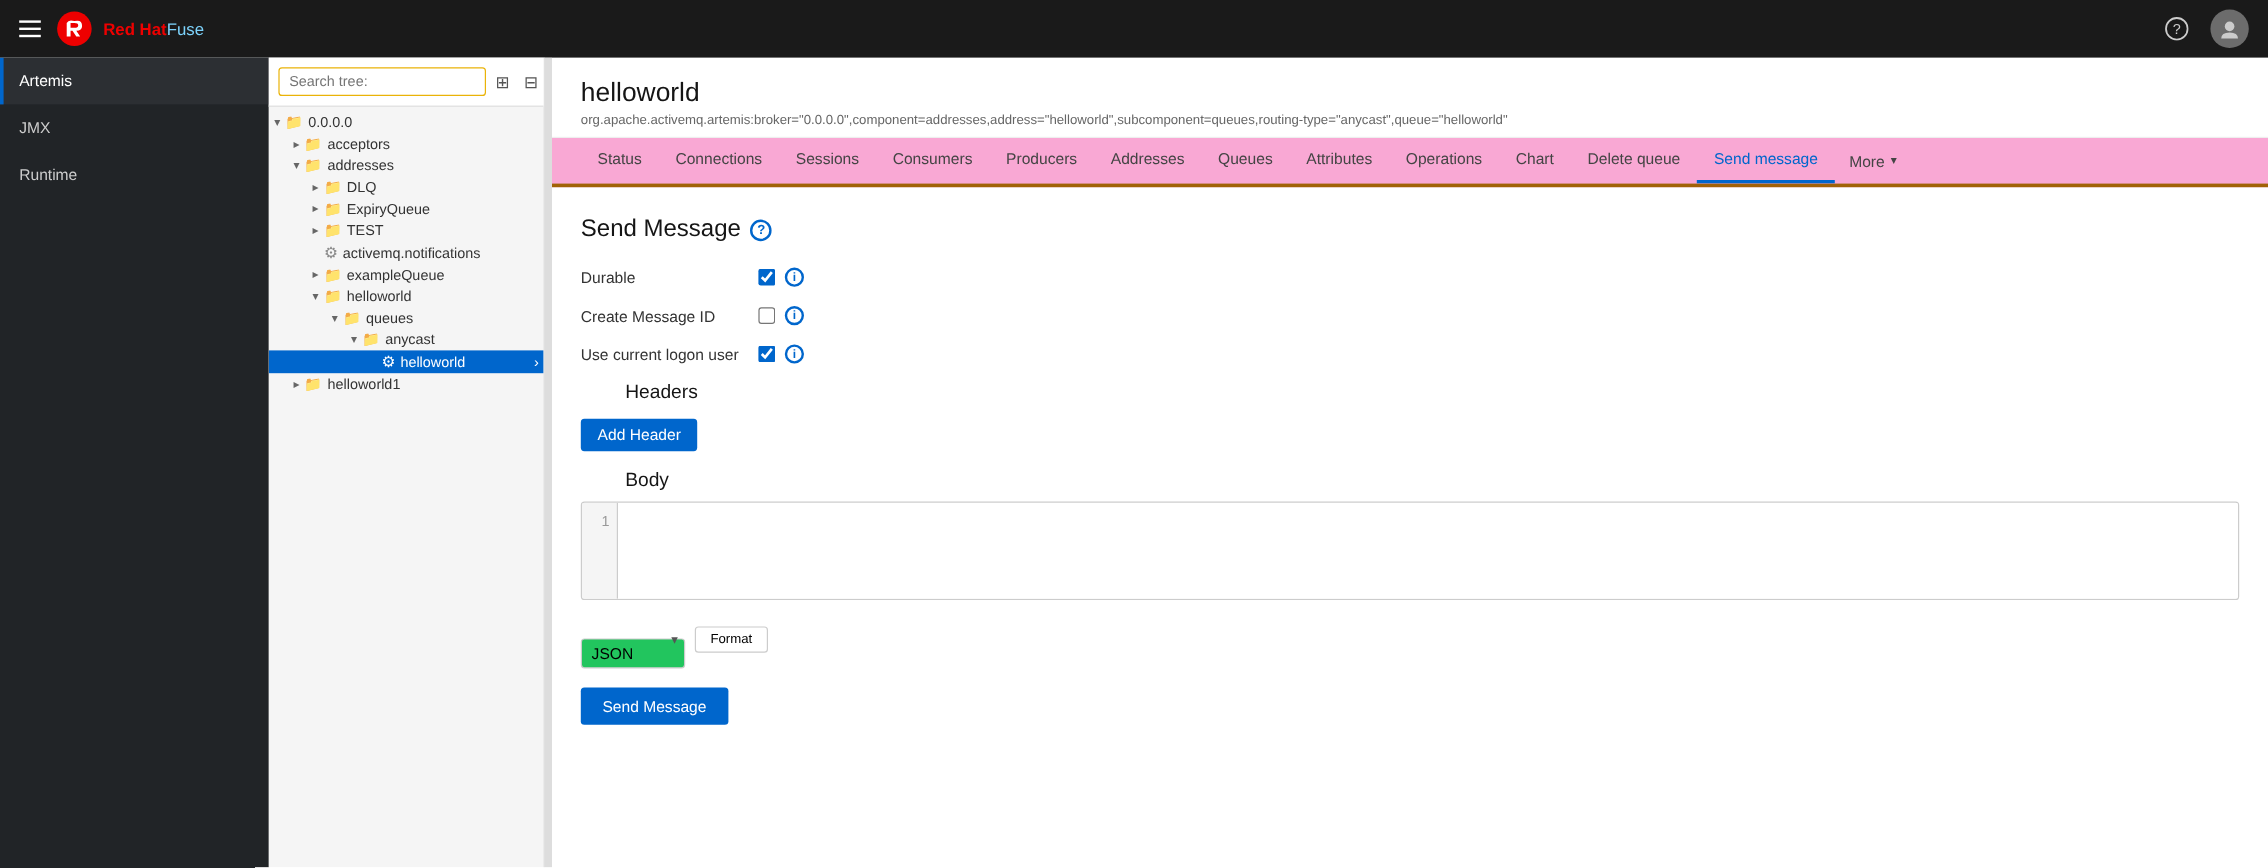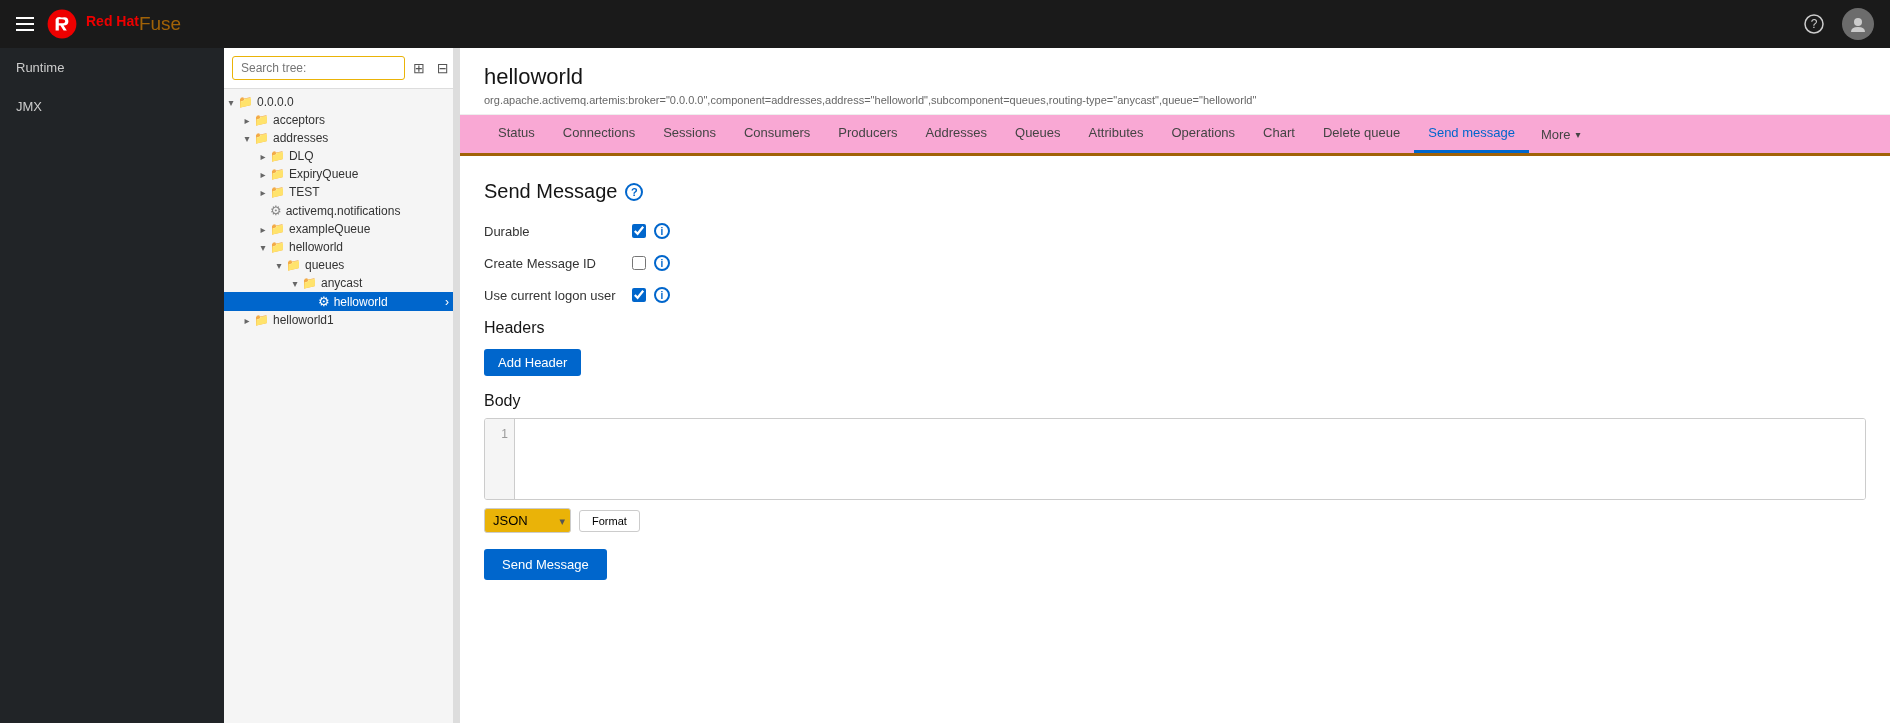--- a/index.html
+++ b/index.html
@@ -15,21 +15,21 @@
       padding: 0 16px;
       gap: 12px;
       flex-shrink: 0;
     }
     .top-nav .hamburger { cursor: pointer; display: flex; flex-direction: column; gap: 4px; }
     .top-nav .hamburger span { display: block; width: 18px; height: 2px; background: #fff; }
     .top-nav .brand { display: flex; align-items: center; gap: 8px; }
     .top-nav .brand .rh-logo { width: 32px; height: 32px; }
     .top-nav .brand-text { display: flex; flex-direction: row; line-height: 1.2; }
     .top-nav .brand-text .red { color: #ee0000; font-weight: bold; font-size: 14px; }
-    .top-nav .brand-text .fuse { color: #a16207; font-size: 19px; }
+    .top-nav .brand-text .fuse { color: #7dd3fc; font-size: 14px; }
     .top-nav .spacer { flex: 1; }
     .top-nav .help-icon, .top-nav .user-icon {
       width: 32px; height: 32px; border-radius: 50%;
       display: flex; align-items: center; justify-content: center;
       cursor: pointer; color: #fff; font-size: 16px;
     }
     .top-nav .user-icon { background: #6c6c6c; }
 
     
     .main-layout {
@@ -234,20 +234,21 @@
     .checkbox-input {
       width: 14px; height: 14px;
       accent-color: #06c;
       cursor: pointer;
     }
     .section-label {
       font-size: 16px;
       font-weight: 500;
       color: #151515;
       margin-bottom: 12px;
+      margin-left: 37px;
     }
     .add-header-btn {
       background: #06c;
       color: #fff;
       border: none;
       padding: 6px 14px;
       border-radius: 3px;
       font-size: 13px;
       cursor: pointer;
     }
@@ -283,23 +284,24 @@
       align-items: center;
       gap: 8px;
       margin-top: 8px;
     }
     .format-select {
       padding: 4px 8px;
       border: 1px solid #ccc;
       border-radius: 3px;
       font-size: 13px;
       cursor: pointer;
-      background: #eab308;
+      background: #22c55e;
       appearance: none;
       padding-right: 20px;
+      margin-top: 24px;
     }
     .format-select-wrap {
       position: relative;
       display: inline-block;
     }
     .format-select-wrap::after {
       content: '▾';
       position: absolute;
       right: 6px;
       top: 50%;
@@ -365,25 +367,28 @@
     <svg width="18" height="18" viewBox="0 0 18 18">
         <circle cx="9" cy="7" r="4" fill="#ccc"></circle>
         <path d="M2 17 Q2 12 9 12 Q16 12 16 17" fill="#ccc"></path>
       </svg>
   </div>
 </nav>
 
 <div class="main-layout">
 
   <aside class="sidebar">
+    <div class="sidebar-item active">
+      <span>Artemis</span>
+    </div>
+    <div class="sidebar-item">
+      <span>JMX</span>
+    </div>
     <div class="sidebar-item">
       <span>Runtime</span>
-    </div>
-    <div class="sidebar-item">
-      <span>JMX</span>
     </div>
   </aside>
 
   <div class="tree-panel">
     <div class="tree-search">
       <input type="text" placeholder="Search tree:" style="">
       <span class="icon-btn" title="Expand all">⊞</span>
       <span class="icon-btn" title="Collapse all">⊟</span>
     </div>
     <div class="tree-content">

